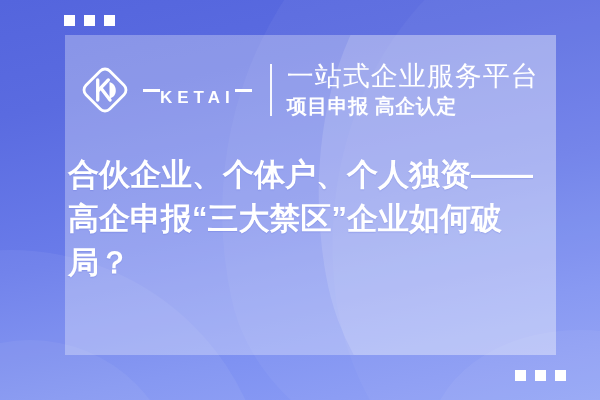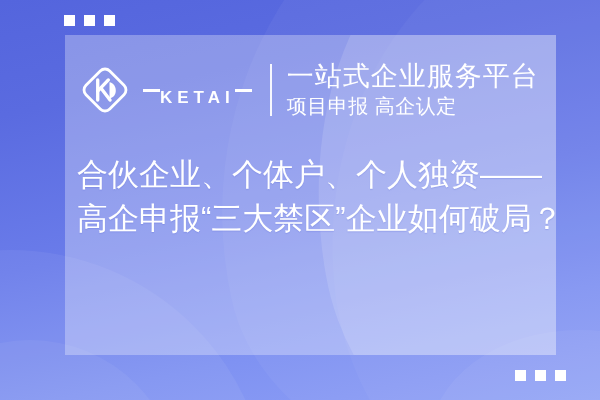--- a/index.html
+++ b/index.html
@@ -179,36 +179,36 @@
     color: #ffffff;
     font-size: 27px;
     font-weight: 400;
     line-height: 1.12;
     letter-spacing: 1px;
     white-space: nowrap;
   }
   .tagline-sub {
     color: #ffffff;
     font-size: 20px;
-    font-weight: 400;
+    font-weight: 700;
     line-height: 1.3;
     letter-spacing: 0.5px;
     margin-top: 2px;
     white-space: nowrap;
   }
 
   
   .title {
     position: absolute;
-    left: 12px;
+    left: 3px;
     top: 118px;
     width: 486px;
     color: #ffffff;
     font-size: 31px;
-    font-weight: 400;
+    font-weight: 700;
     line-height: 1.42;
     letter-spacing: 0px;
     word-break: break-all;
     text-shadow: 0 1px 1px rgba(85,100,210,0.25);
   }
 </style>
 </head>
 <body>
 
 <div id="banner">

